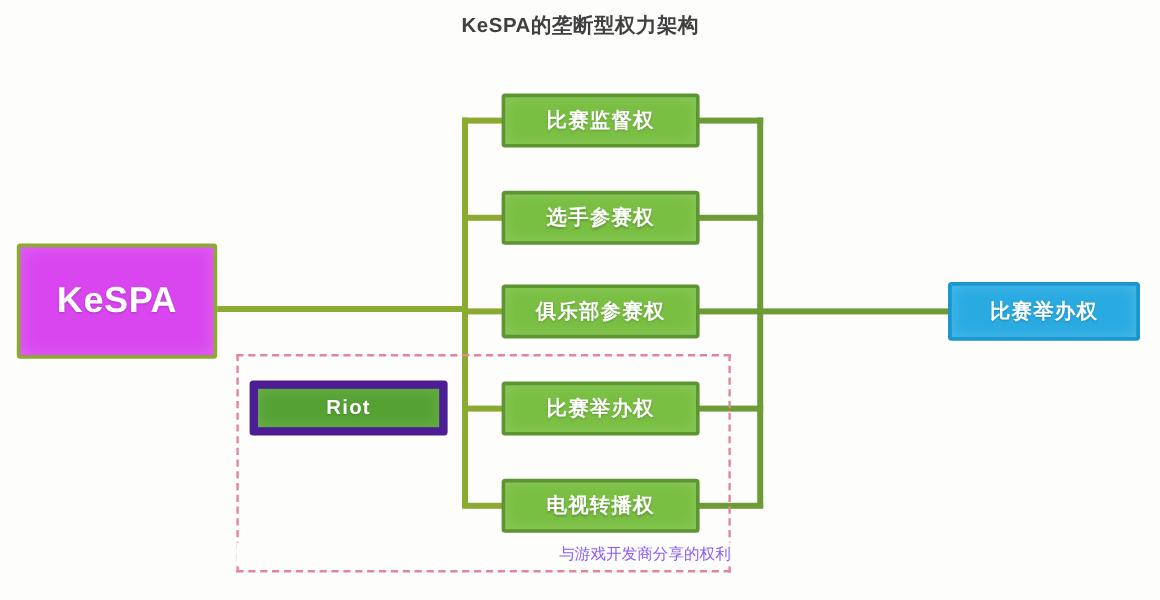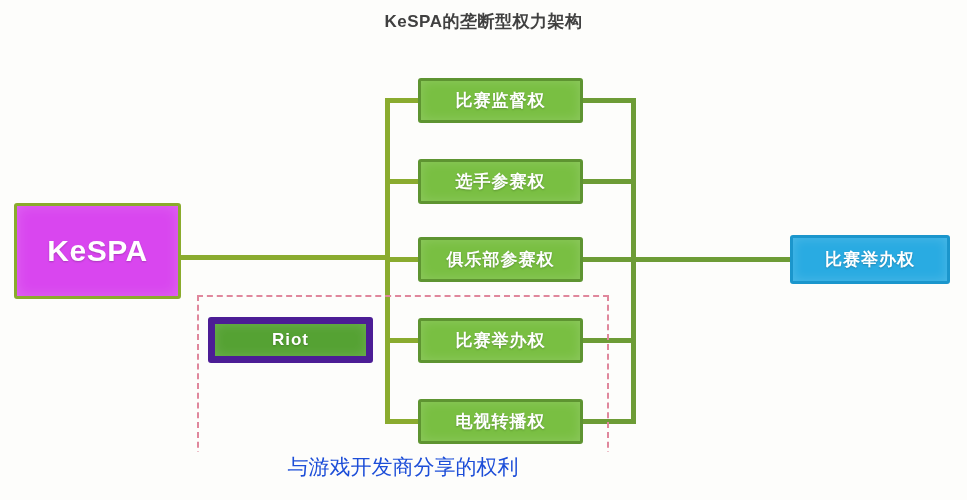--- a/index.html
+++ b/index.html
@@ -145,23 +145,23 @@
     box-sizing: border-box;
     border: 2px dashed #e0879c;
     background: transparent;
     z-index: 3;
   }
   #shared-region-label {
     position: absolute;
     left: 197px;
     top: 452px;
     width: 412px;
-    text-align: center;
-    font-size: 21px;
-    color: #1d4ed8;
+    text-align: right;
+    font-size: 13px;
+    color: #8b5cf6;
     z-index: 6;
     background: #fdfdfb;
     padding: 1px 0;
   }
 </style>
 </head>
 <body>
 
 <div id="canvas">
 

